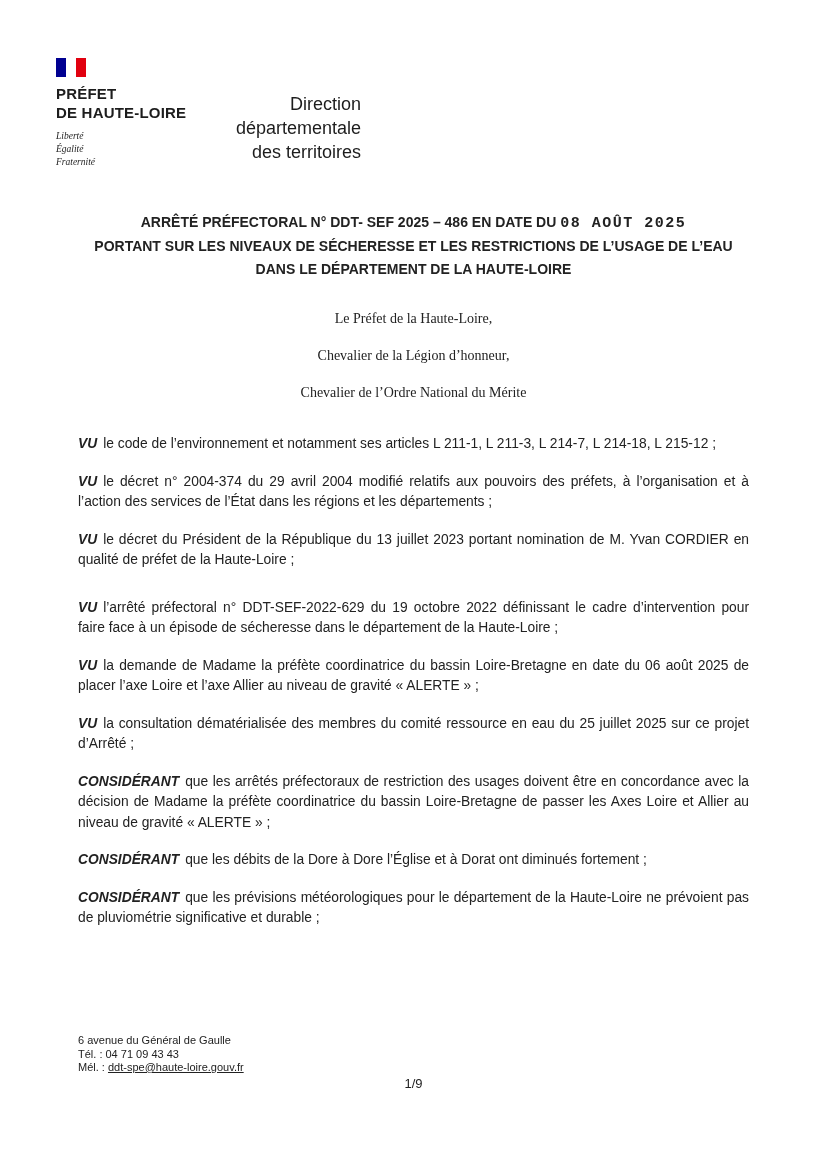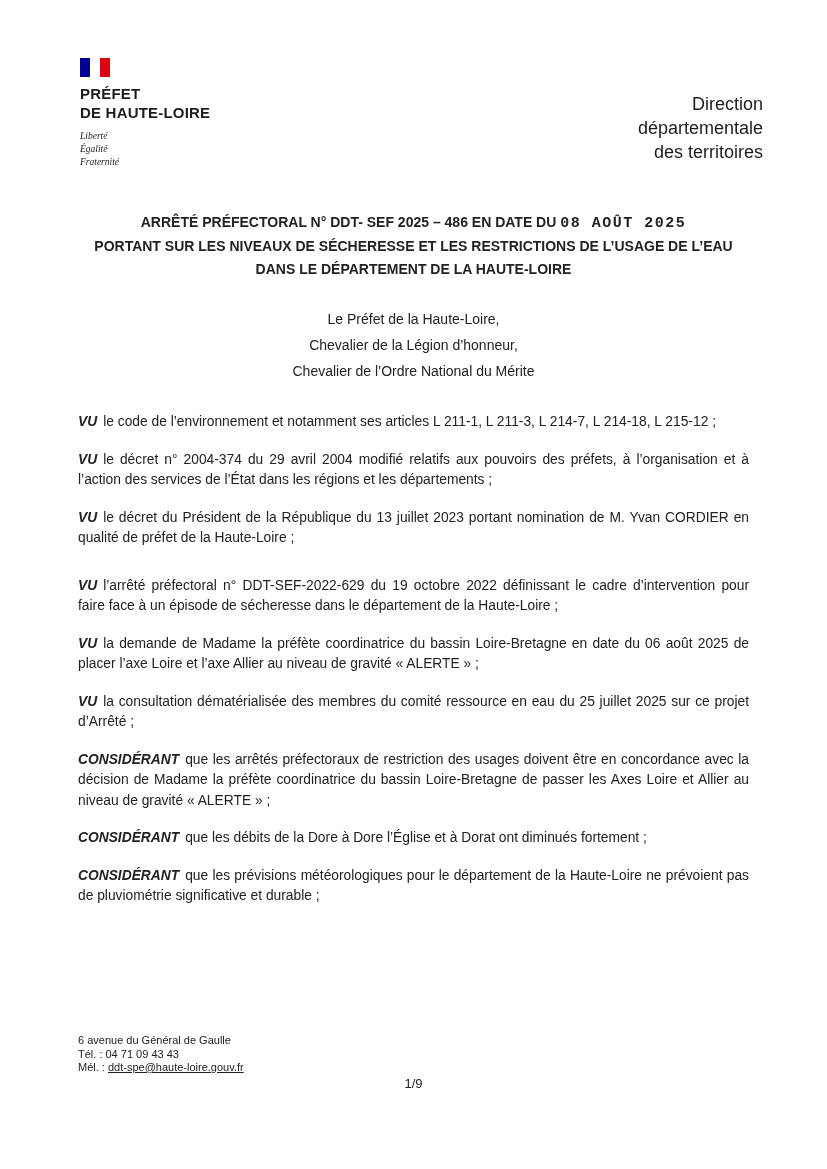--- a/index.html
+++ b/index.html
@@ -10,23 +10,23 @@
     margin: 0 auto;
     background: #ffffff;
     font-family: "Liberation Sans", sans-serif;
     color: #222222;
     overflow: hidden;
   }
 
   
   .doc-header {
     display: flex;
-    justify-content: space-between;
+    justify-content: flex-start;
     align-items: flex-start;
-    padding: 58px 64px 0 80px;
+    padding: 58px 64px 0 56px;
   }
   .logo-block { width: 180px; }
   .flag { display: flex; width: 30px; height: 19px; margin-bottom: 7px; }
   .flag .stripe { flex: 1; }
   .stripe-blue  { background: #000091; }
   .stripe-white { background: #ffffff; }
   .stripe-red   { background: #e1000f; }
   .logo-title {
     font-weight: bold;
     font-size: 15px;
@@ -70,21 +70,21 @@
     white-space: nowrap;
   }
 
   
   .salutation {
     margin-top: 27px;
     text-align: center;
     font-size: 14px;
     line-height: 22px;
   }
-  .salutation p { margin: 4px; }
+  .salutation p { margin: 15px; font-family: Liberation Serif, serif; }
 
   
   .doc-body {
     margin: 30px 78px 0 78px;
     font-size: 13.8px;
     line-height: 20.5px;
     text-align: justify;
   }
   .body-para { margin: 0 0 17px 0; }
   .body-para .lead {

